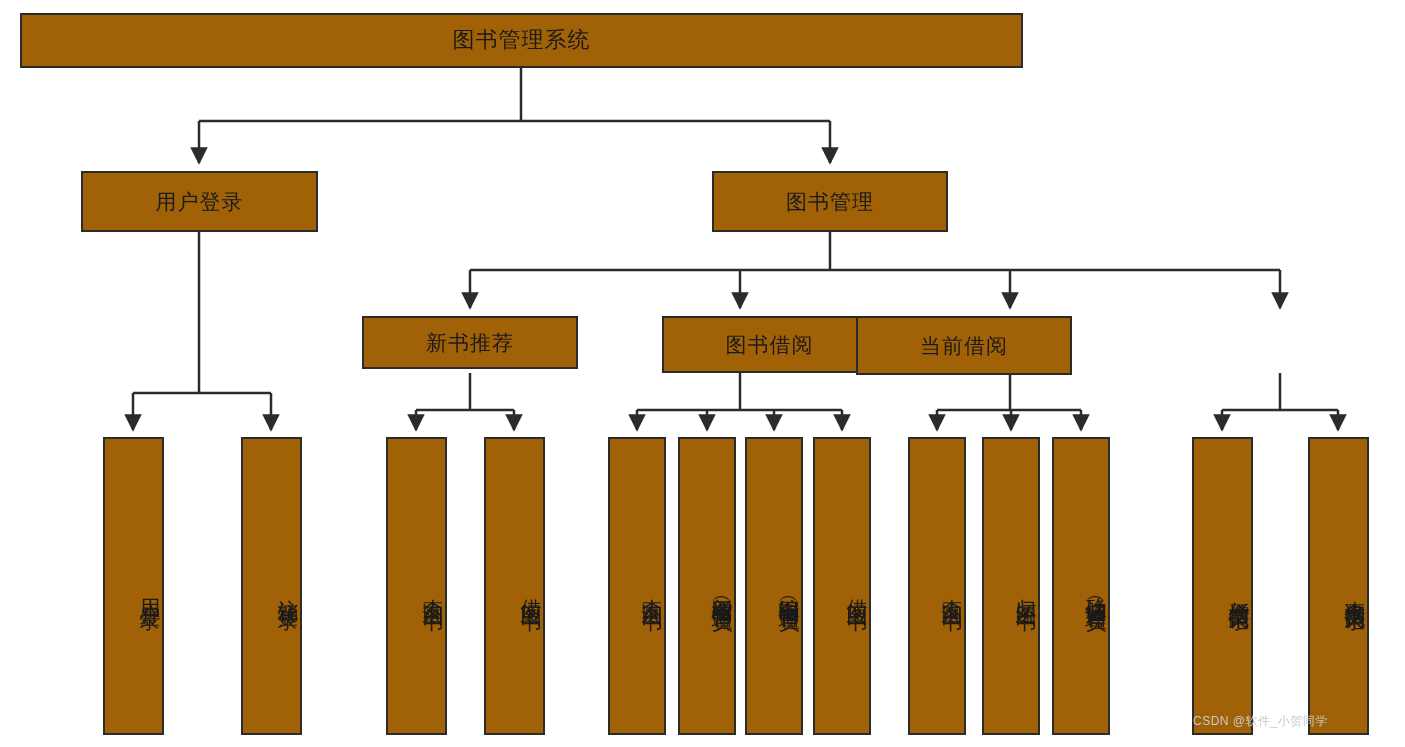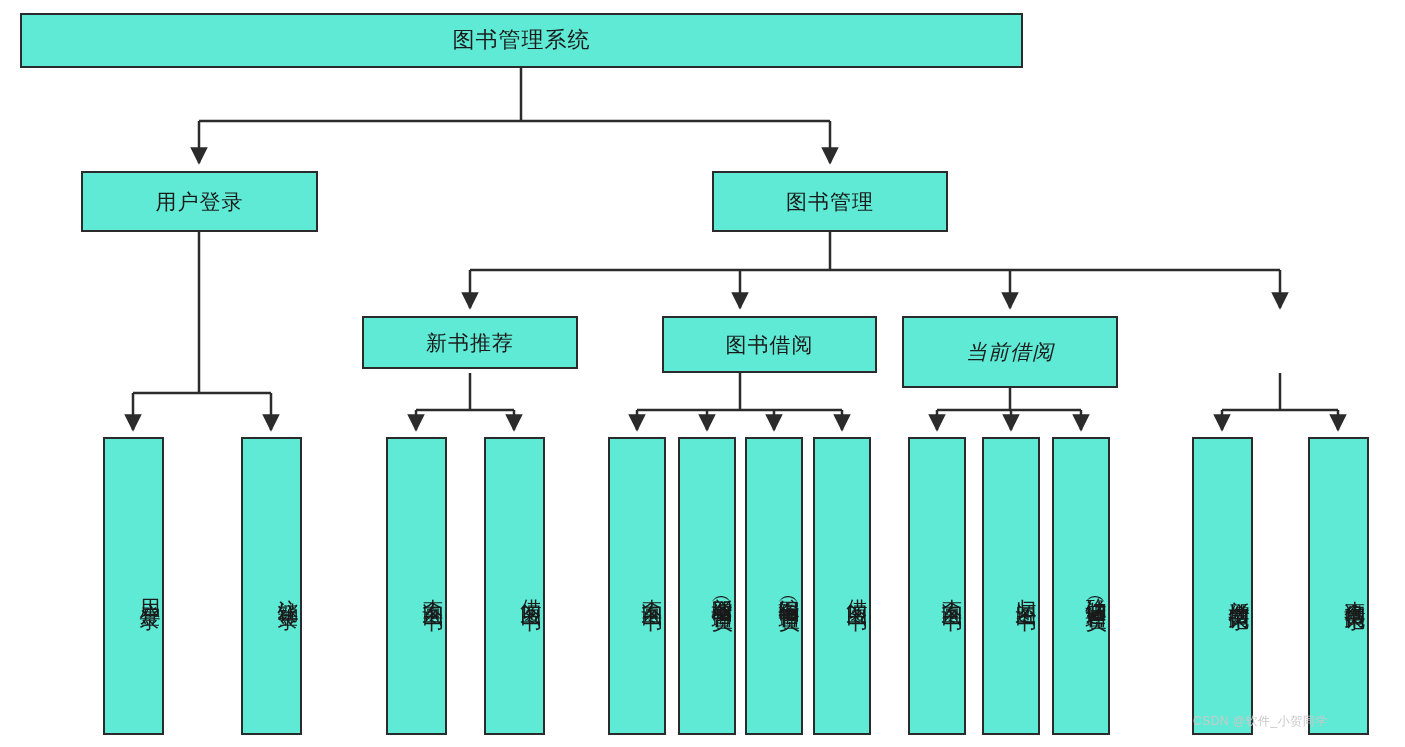--- a/index.html
+++ b/index.html
@@ -22,21 +22,21 @@
     left: 0;
     top: 0;
     width: 1405px;
     height: 747px;
     pointer-events: none;
   }
   .node {
     position: absolute;
     box-sizing: border-box;
     border: 2px solid #2b2b2b;
-    background: #5eead4;
+    background: #a16207;
     display: flex;
     align-items: center;
     justify-content: center;
     color: #1a1a1a;
   }
   .node.horiz {
     font-size: 21px;
     letter-spacing: 1px;
     line-height: 1.2;
   }
@@ -119,21 +119,21 @@
     </g>
   </svg>
 
   <div class="node horiz root" style="left: 20px; top: 13px; width: 1003px; height: 55px;">图书管理系统</div>
 
   <div class="node horiz" style="left: 81px; top: 171px; width: 237px; height: 61px;">用户登录</div>
   <div class="node horiz" style="left: 712px; top: 171px; width: 236px; height: 61px;">图书管理</div>
 
   <div class="node horiz" style="left: 362px; top: 316px; width: 216px; height: 53px;">新书推荐</div>
   <div class="node horiz" style="left: 662px; top: 316px; width: 215px; height: 57px;">图书借阅</div>
-  <div class="node horiz" style="left: 902px; top: 316px; width: 216px; height: 72px; font-style: italic;">当前借阅</div>
+  <div class="node horiz" style="left: 856px; top: 316px; width: 216px; height: 59px;">当前借阅</div>
 
   <div class="node vert" style="left: 103px; top: 437px; width: 61px; height: 298px;">用户登录</div>
   <div class="node vert" style="left: 241px; top: 437px; width: 61px; height: 298px;">注销登录</div>
   <div class="node vert" style="left: 386px; top: 437px; width: 61px; height: 298px;">查询图书</div>
   <div class="node vert" style="left: 484px; top: 437px; width: 61px; height: 298px;">借阅图书</div>
   <div class="node vert" style="left: 608px; top: 437px; width: 58px; height: 298px;">查询图书</div>
   <div class="node vert tall" style="left: 678px; top: 437px; width: 58px; height: 298px;">新增图书（管理员）</div>
   <div class="node vert tall" style="left: 745px; top: 437px; width: 58px; height: 298px;">编辑图书（管理员）</div>
   <div class="node vert" style="left: 813px; top: 437px; width: 58px; height: 298px;">借阅图书</div>
   <div class="node vert" style="left: 908px; top: 437px; width: 58px; height: 298px;">查询图书</div>

